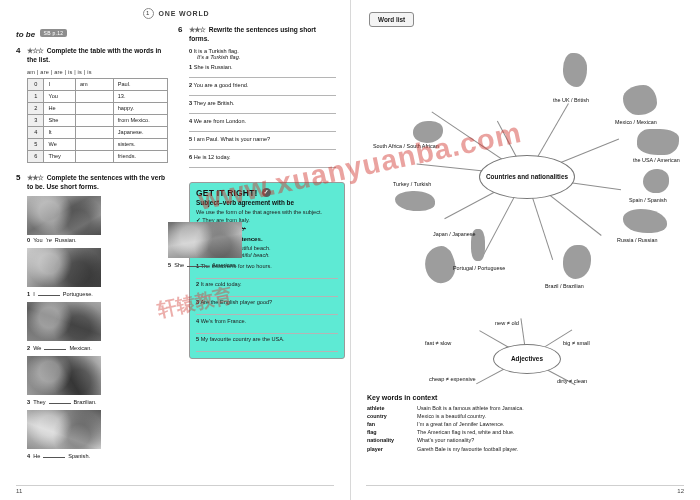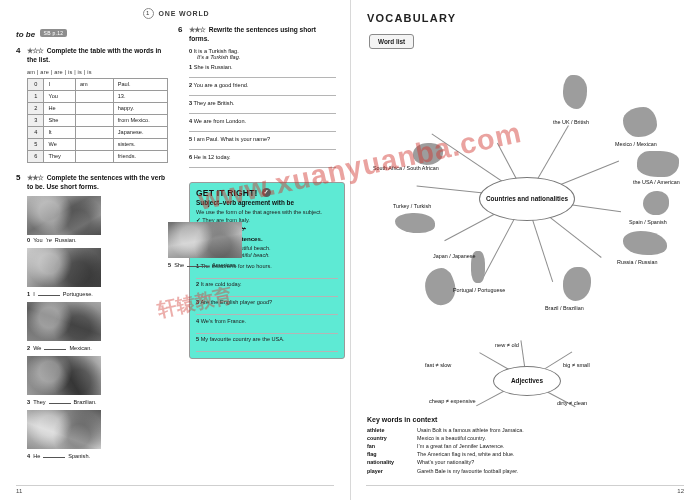--- a/index.html
+++ b/index.html
@@ -331,21 +331,20 @@
         </div>
       </div>
     </div>
 
     <div class="rule-left"></div>
     <div class="pg-num pg-left">11</div>
   </div>
 
   <div class="page page-right">
 
-    <div class="voc-title">VOCABULARY</div>
     <div class="wl-btn">Word list</div>
 
     <div class="map-area">
 
       <div class="spoke" style="left:159px;top:143px;width:62px;transform:rotate(-118deg);"></div>
       <div class="spoke" style="left:159px;top:143px;width:84px;transform:rotate(-60deg);"></div>
       <div class="spoke" style="left:159px;top:143px;width:100px;transform:rotate(-22deg);"></div>
       <div class="spoke" style="left:159px;top:143px;width:96px;transform:rotate(8deg);"></div>
       <div class="spoke" style="left:159px;top:143px;width:96px;transform:rotate(38deg);"></div>
       <div class="spoke" style="left:159px;top:143px;width:88px;transform:rotate(72deg);"></div>

